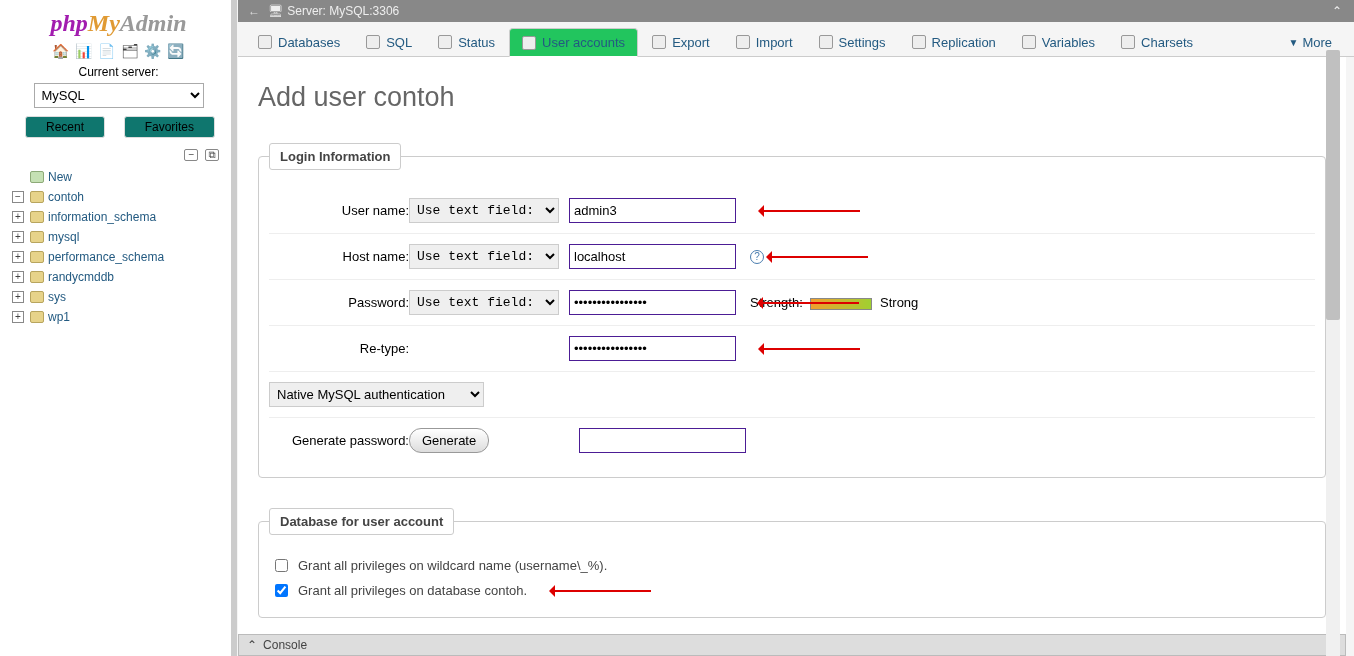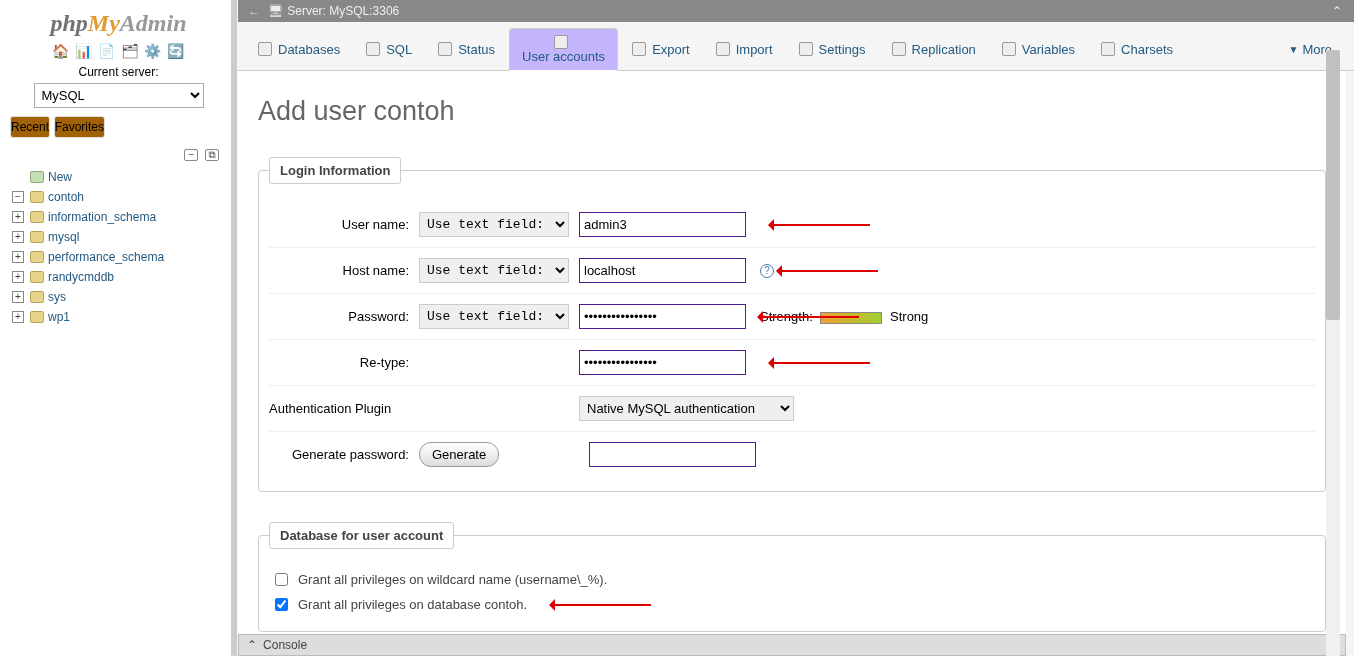--- a/index.html
+++ b/index.html
@@ -4,59 +4,59 @@
 <style>
 * { box-sizing: border-box; margin: 0; padding: 0; }
 body { font-family: sans-serif; font-size: 13px; color: #444; background: #fff; overflow: hidden; }
 .container { display: flex; width: 1354px; height: 656px; }
 
 
 .sidebar { width: 238px; background: #fff; border-right: 1px solid #f5f5f5; padding-top: 4px; position: relative; }
 .drag-handle { position: absolute; right: 0; top: 0; width: 6px; height: 656px; background: #ccc; cursor: col-resize; }
 .logo { text-align: center; padding: 6px 0 2px; }
 .logo-text { font-family: Georgia, serif; font-weight: bold; font-size: 24px; font-style: italic; }
-.logo-text .p1 { color: #737373; }
+.logo-text .p1 { color: #a21caf; }
 .logo-text .p2 { color: #e09a33; }
 .logo-text .p3 { color: #999; }
 .logo-icons { text-align: center; padding: 4px 0 2px; }
 .logo-icons span { display: inline-block; margin: 0 1px; font-size: 14px; cursor: pointer; }
 .cur-label { text-align: center; font-size: 12px; color: #000; margin: 4px 0; }
 .server-sel { width: 170px; margin: 0 auto 8px; display: block; padding: 3px; border: 1px solid #aaa; background: #fff; font-size: 13px; }
 .recent-bar { padding: 0 10px; margin-bottom: 8px; }
-.recent-bar button { background: #a16207; border: 1px solid #ddd; padding: 3px 0; border-radius: 3px; font-size: 12px; cursor: pointer; }
+.recent-bar button { background: #0f766e; border: 1px solid #ddd; padding: 3px 20px; border-radius: 3px; font-size: 12px; cursor: pointer; margin-left: 15px; }
 .tree-toggle { text-align: right; padding: 0 18px 6px; }
 .tree-toggle span { display: inline-block; width: 14px; height: 12px; border: 1px solid #888; border-radius: 2px; text-align: center; line-height: 10px; font-size: 10px; margin-left: 3px; cursor: pointer; background: #fff; }
 .tree { padding: 0 5px 0 12px; }
 .tree .node { display: flex; align-items: center; line-height: 20px; font-size: 12px; cursor: pointer; }
 .tree .pm { display: inline-block; width: 12px; height: 12px; border: 1px solid #888; line-height: 10px; text-align: center; font-size: 10px; margin-right: 2px; background: #fff; }
 .tree .dbicon { display: inline-block; width: 14px; height: 12px; background: #e7d38a; border: 1px solid #b8a55e; border-radius: 2px; margin: 0 4px; }
 .tree .node.new .dbicon { background: #c5e0b4; border-color: #8daa78; }
 .tree a { color: #235a81; text-decoration: none; }
 .tree .new a { color: #235a81; }
 
 
 .main { flex: 1; background: #f5f5f5; display: flex; flex-direction: column; }
 .topbar { height: 22px; background: #888; color: #eee; display: flex; align-items: center; padding: 0 10px; font-size: 12px; position: relative; }
 .topbar .chev { margin-right: 8px; color: #ddd; }
 .topbar .server-icon { margin-right: 4px; }
 .topbar .caret-up { position: absolute; right: 12px; }
 .tabs { background: #f5f5f5; display: flex; padding: 6px 8px 0 8px; flex-wrap: wrap; border-bottom: 1px solid #ccc; }
 .tab { display: flex; align-items: center; padding: 6px 12px; margin-right: 2px; background: #f5f5f5; color: #235a81; cursor: pointer; border-top-left-radius: 4px; border-top-right-radius: 4px; font-size: 13px; }
-.tab.active { background: #c4b5fd; border: 1px solid #ccc; border-bottom: 1px solid #fff; margin-bottom: -1px; flex-direction: column; }
+.tab.active { background: #22c55e; border: 1px solid #ccc; border-bottom: 1px solid #fff; margin-bottom: -1px; }
 .tab .ticon { display: inline-block; width: 14px; height: 14px; margin-right: 6px; border: 1px solid #999; border-radius: 2px; background: #eee; }
 .tab.more { margin-left: auto; }
 .tab .chev-sm { font-size: 10px; margin-right: 4px; }
 
 .content { background: #fff; margin: 0 8px 0 0; padding: 15px 20px; flex: 1; overflow-y: auto; position: relative; }
 h2 { font-weight: normal; color: #666; font-size: 27px; margin: 10px 0 30px; }
 fieldset { border: 1px solid #ccc; border-radius: 4px; padding: 18px 10px 14px; margin-bottom: 30px; position: relative; }
 legend { background: #fff; border: 1px solid #ccc; border-radius: 3px; padding: 5px 10px; font-size: 13px; font-weight: bold; color: #444; }
 .row { display: flex; align-items: center; padding: 10px 0; border-bottom: 1px solid #eee; }
 .row:last-child { border-bottom: none; }
-.row label { width: 140px; text-align: right; margin-right: 10px; color: #000; font-size: 13px; }
+.row label { width: 140px; text-align: right; color: #000; font-size: 13px; }
 .row select.mode { width: 150px; padding: 3px; border: 1px solid #ccc; margin-right: 10px; font-size: 13px; font-family: Liberation Mono, monospace; }
 .row input[type=text], .row input[type=password] { width: 167px; padding: 4px; border: 1px solid #4c1d95; font-size: 13px; }
 .row select.auth { width: 215px; padding: 3px; border: 1px solid #ccc; font-size: 13px; margin-left: 160px; }
 .row .genbtn { background: linear-gradient(#fff,#ddd); border: 1px solid #999; border-radius: 12px; padding: 4px 12px; cursor: pointer; font-size: 13px; }
 .help-icon { width: 14px; height: 14px; border: 1px solid #4a7daf; border-radius: 50%; display: inline-block; text-align: center; line-height: 12px; font-size: 10px; color: #4a7daf; margin-left: 14px; }
 .strength { margin-left: 14px; font-size: 13px; color: #000; }
 .strength .bar { display: inline-block; width: 62px; height: 12px; background: linear-gradient(to right,#f0a030,#a0d030); vertical-align: middle; margin: 0 4px; border: 1px solid #888; }
 .arrow-annot { position: relative; display: inline-block; width: 115px; height: 14px; margin-left: 14px; }
 .arrow-annot::before { content: ""; position: absolute; top: 6px; left: 10px; width: 100px; height: 2px; background: #d00; }
 .arrow-annot::after { content: ""; position: absolute; top: 1px; left: 2px; border: 6px solid transparent; border-right-color: #d00; }
@@ -226,21 +226,20 @@
         </div>
 
         <div class="row">
           <label>Re-type:</label>
           <span style="width:160px"></span>
           <input type="password" value="••••••••••••••••" style="">
           <span class="arrow-annot"></span>
         </div>
 
         <div class="row">
-          <label style="text-align:left;width:300px">Authentication Plugin</label>
           <select class="auth" style="margin-left:0"><option>Native MySQL authentication</option></select>
         </div>
 
         <div class="row">
           <label>Generate password:</label>
           <button class="genbtn">Generate</button>
           <span style="width:90px"></span>
           <input type="text" style="">
         </div>
       </fieldset>

